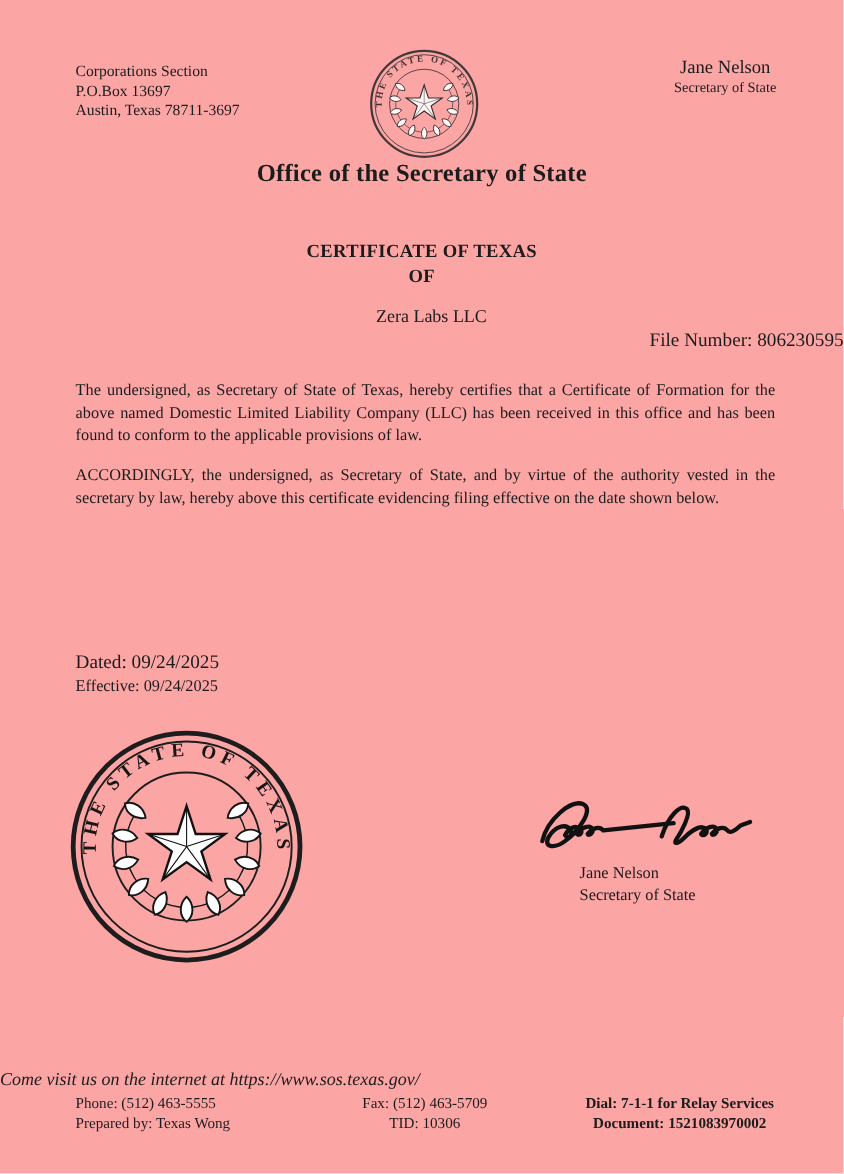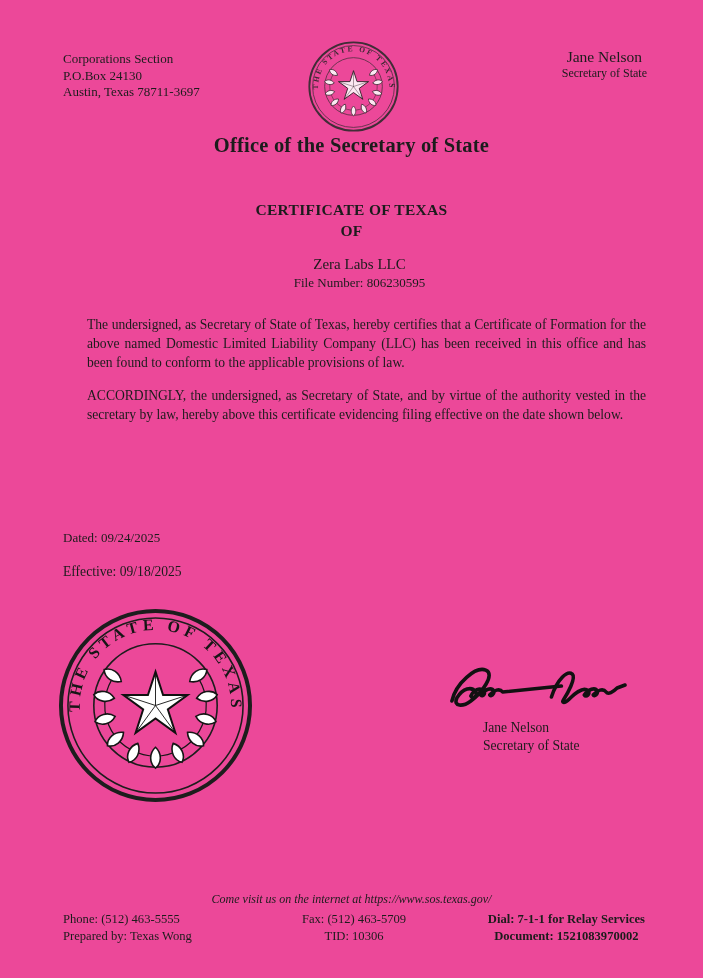--- a/index.html
+++ b/index.html
@@ -1,60 +1,60 @@
 <!DOCTYPE html>
 <html><head>
 <meta charset="utf-8">
 <style>
   html,body{margin:0;padding:0;background:#ffffff;}
   .doc{
-    position:relative;width:703px;height:978px;background:#ec4899;
+    position:relative;width:703px;height:978px;background:#fca5a5;
     font-family:"Liberation Serif", serif;color:#1c1c1c;overflow:hidden;
   }
   .doc p{margin:0;}
   
   .return-address{position:absolute;left:63px;top:51px;font-size:13px;line-height:1.28;}
   .official-top{position:absolute;right:56px;top:48px;text-align:center;}
   .official-top .name{font-size:15.5px;line-height:1.15;}
   .official-top .title{font-size:12px;}
   .seal-top{position:absolute;left:307px;top:40px;width:93px;height:93px;opacity:.88;}
   .office-title{position:absolute;left:0;right:0;top:134px;text-align:center;
     font-size:20.5px;font-weight:bold;letter-spacing:.2px;}
   
   .cert-heading{position:absolute;left:0;right:0;top:200px;text-align:center;
     font-size:15.5px;font-weight:bold;line-height:1.35;letter-spacing:.3px;}
   .entity-block{position:absolute;left:0;right:0;top:255px;text-align:center;padding-left:16px;}
   .entity-block .entity{font-size:15px;line-height:1.3;}
-  .entity-block .file-no{font-size:13px;}
+  .entity-block .file-no{font-size:16px;text-align:right;}
   
-  .body-text{position:absolute;left:63px;right:57px;top:316px;margin-left:24px;}
+  .body-text{position:absolute;left:63px;right:57px;top:316px;}
   .body-text p{font-size:13.6px;line-height:1.38;text-align:justify;margin-bottom:15px;}
-  .dated-line{position:absolute;left:63px;top:530px;font-size:13px;}
+  .dated-line{position:absolute;left:63px;top:544px;font-size:16px;}
   .effective-line{position:absolute;left:63px;top:564px;font-size:13.6px;}
   
   .seal-bottom{position:absolute;left:56px;top:606px;width:199px;height:199px;}
   .sig-script{position:absolute;left:436px;top:657px;width:199px;height:60px;}
   .sig-name-block{position:absolute;left:483px;top:719px;font-size:13.6px;line-height:1.32;}
   
-  .footer-visit{position:absolute;left:0;right:0;top:892px;text-align:center;
-    font-size:12px;font-style:italic;}
+  .footer-visit{position:absolute;left:0;right:0;top:892px;
+    font-size:15px;font-style:italic;}
   .footer-cols{position:absolute;left:63px;right:58px;top:911px;font-size:12.6px;line-height:1.32;}
   .fc-left{position:absolute;left:0;top:0;text-align:left;}
   .fc-center{position:absolute;left:0;right:0;top:0;text-align:center;}
   .fc-right{position:absolute;right:0;top:0;text-align:center;font-weight:bold;}
   .seal-svg{width:100%;height:100%;display:block;}
 </style>
 </head>
 <body>
 
 <div class="doc">
 
   <div class="return-address">
     <p>Corporations Section</p>
-    <p>P.O.Box 24130</p>
+    <p>P.O.Box 13697</p>
     <p>Austin, Texas 78711-3697</p>
   </div>
 
   <div class="official-top">
     <div class="name">Jane Nelson</div>
     <div class="title">Secretary of State</div>
   </div>
 
   <div class="seal-top">
     <svg class="seal-svg" viewBox="0 0 200 200" xmlns="http://www.w3.org/2000/svg" aria-hidden="true">
@@ -108,21 +108,21 @@
     <div class="entity">Zera Labs LLC</div>
     <div class="file-no">File Number: 806230595</div>
   </div>
 
   <div class="body-text">
     <p>The undersigned, as Secretary of State of Texas, hereby certifies that a Certificate of Formation for the above named Domestic Limited Liability Company (LLC) has been received in this office and has been found to conform to the applicable provisions of law.</p>
     <p>ACCORDINGLY, the undersigned, as Secretary of State, and by virtue of the authority vested in the secretary by law, hereby above this certificate evidencing filing effective on the date shown below.</p>
   </div>
 
   <div class="dated-line">Dated: 09/24/2025</div>
-  <div class="effective-line">Effective: 09/18/2025</div>
+  <div class="effective-line">Effective: 09/24/2025</div>
 
   <div class="seal-bottom">
     <svg class="seal-svg" viewBox="0 0 200 200" xmlns="http://www.w3.org/2000/svg" aria-hidden="true">
       <circle cx="100" cy="100" r="95" fill="none" stroke="#1d1d1d" stroke-width="4"></circle>
       <circle cx="100" cy="100" r="88" fill="none" stroke="#1d1d1d" stroke-width="1.6"></circle>
       <circle cx="100" cy="100" r="62" fill="none" stroke="#1d1d1d" stroke-width="1.6"></circle>
       <defs>
         <path id="arc-b" d="M 31.1,132.1 A 76,76 0 1 1 168.9,132.1" fill="none"></path>
         <path id="leaf-b" d="M100,142 C106.5,148 106.5,158 100,163 C93.5,158 93.5,148 100,142 Z"></path>
       </defs>

